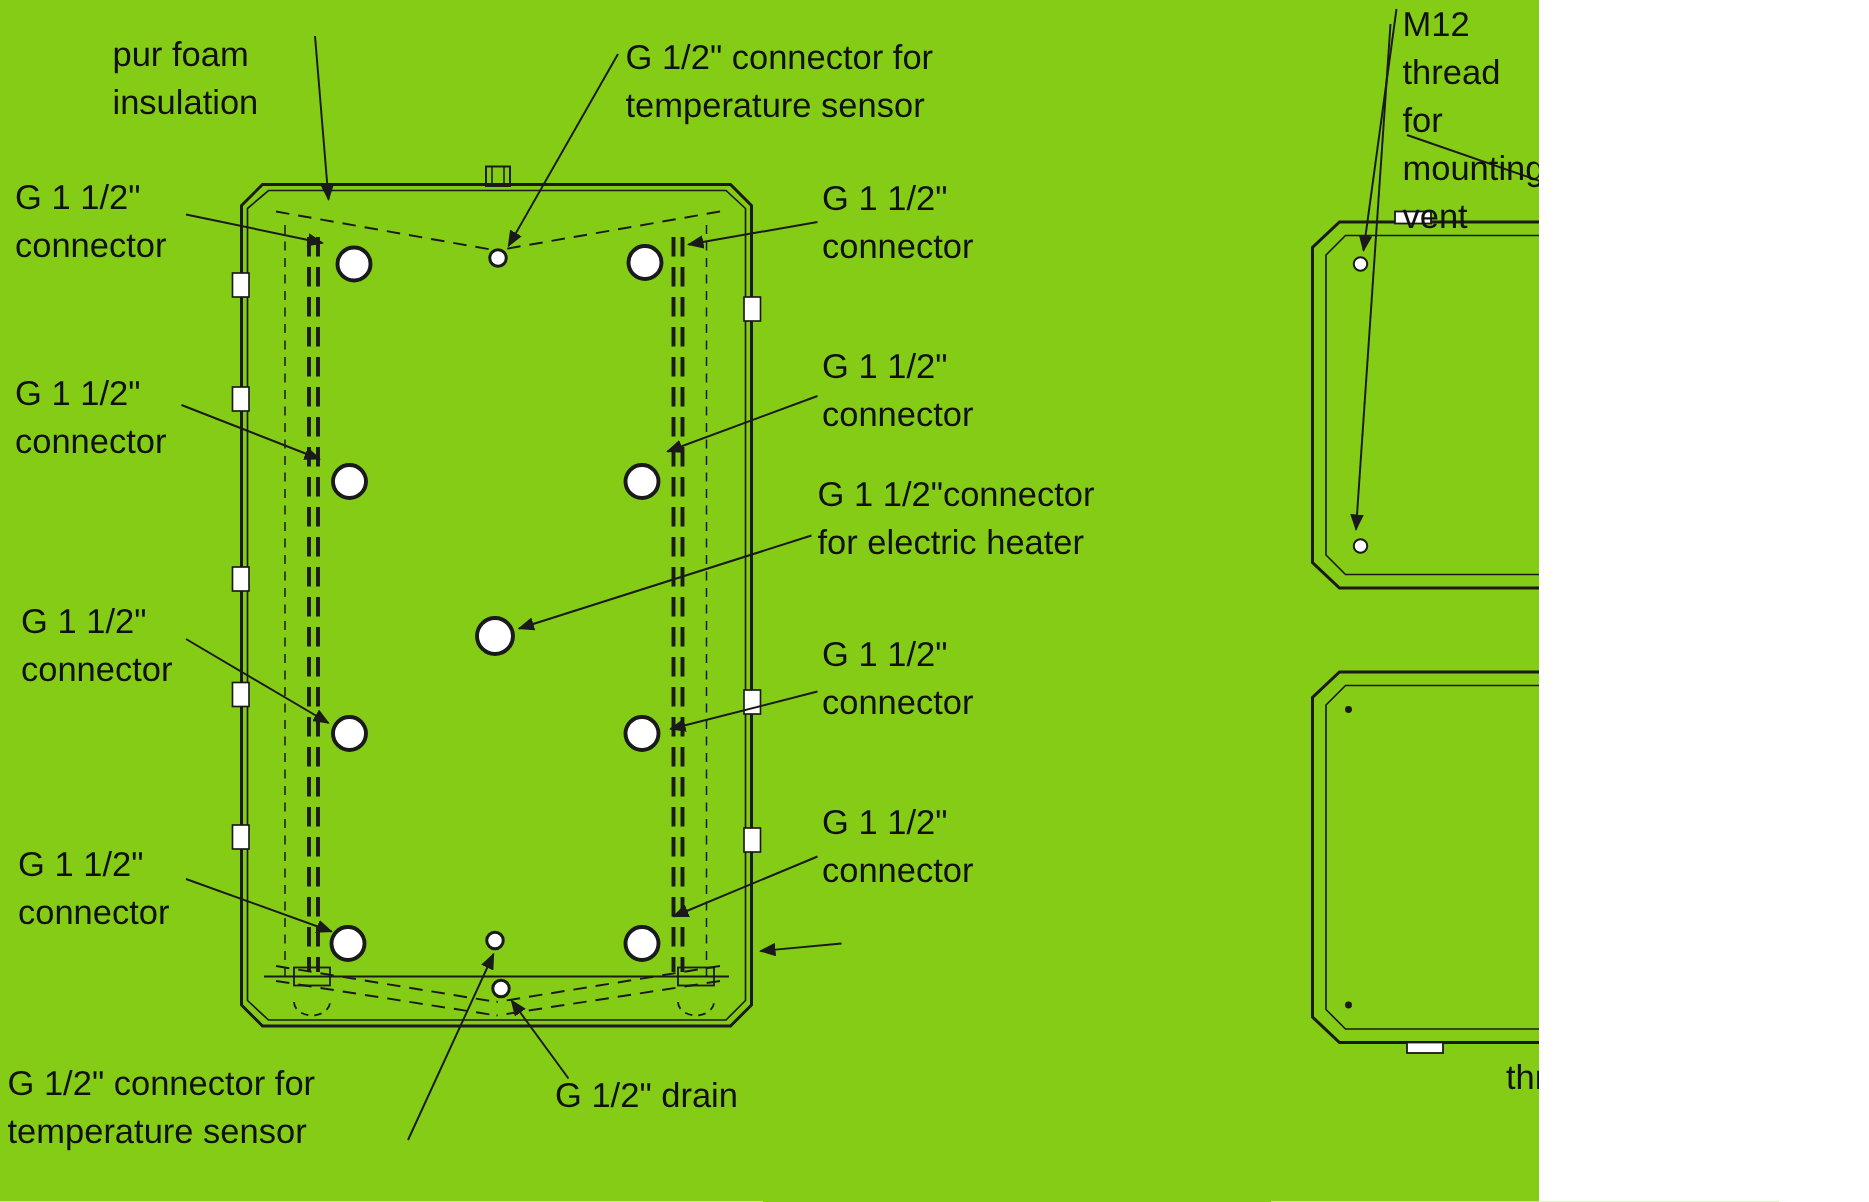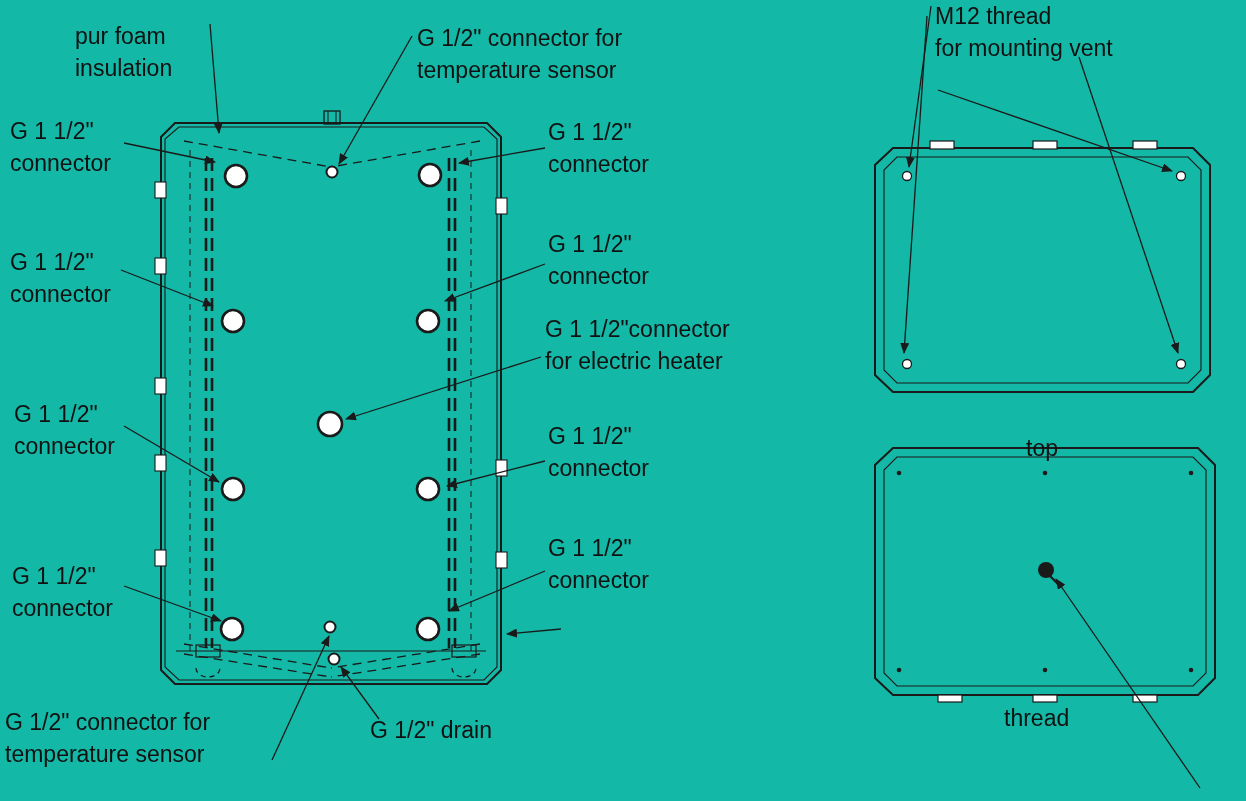--- a/index.html
+++ b/index.html
@@ -1,19 +1,19 @@
 <!DOCTYPE html>
 <html><head>
 <meta charset="utf-8">
 <style>
   html,body{margin:0;padding:0;background:#ffffff;}
   .canvas{
     position:relative;
-    width:1246px;height:801px;
-    background:#14b8a6;
+    width:1026px;height:801px;
+    background:#84cc16;
     font-family:"Liberation Sans", sans-serif;
     color:#111;
     overflow:hidden;
   }
   .drawing{position:absolute;left:0;top:0;}
   .lbl{
     position:absolute;
     white-space:pre-line;
     font-size:23px;
     line-height:32px;

